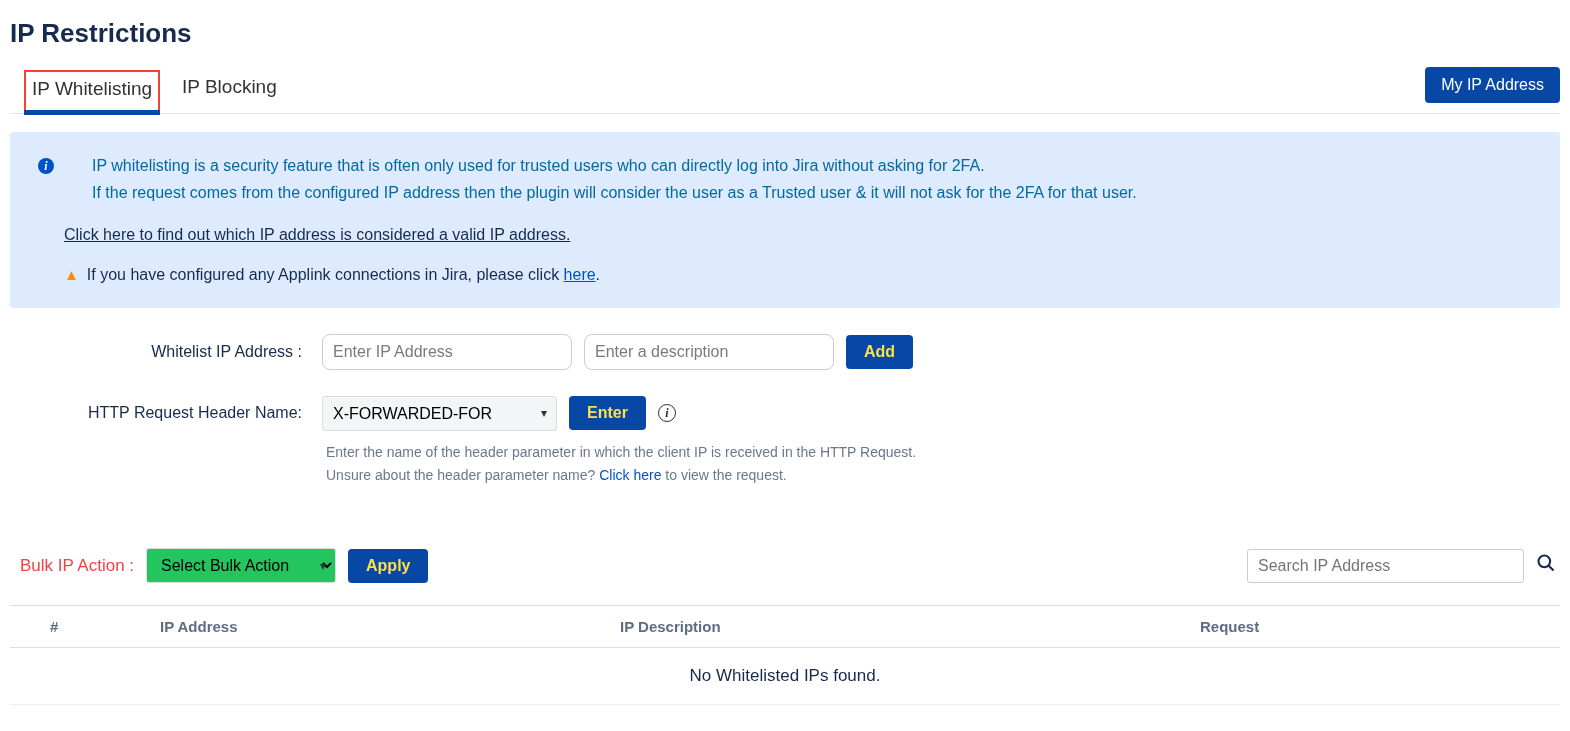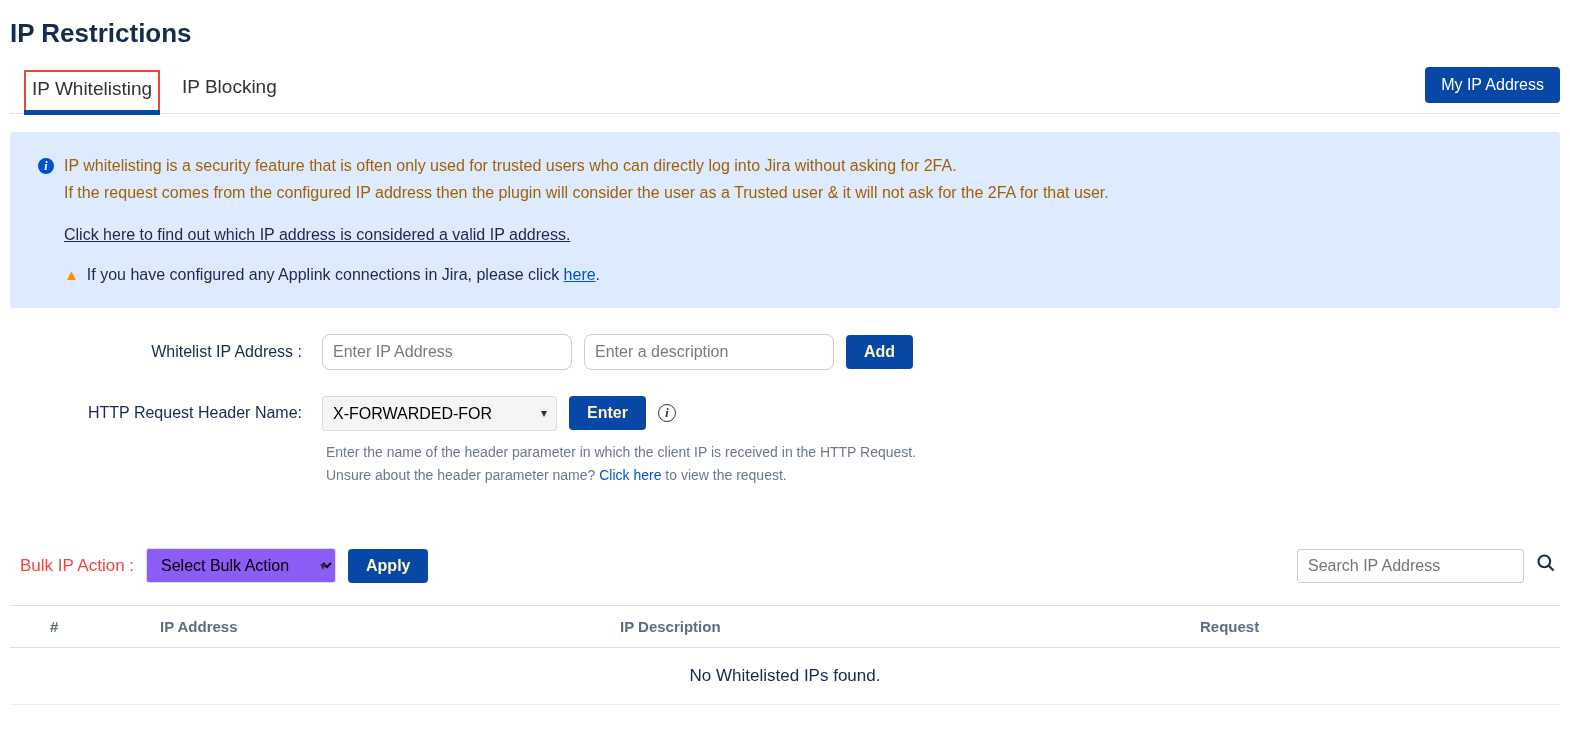--- a/index.html
+++ b/index.html
@@ -7,43 +7,43 @@
   .page-title { font-size: 26px; font-weight: 600; color: #172B4D; margin-bottom: 18px; }
   .tab-row { display: flex; align-items: center; border-bottom: 1px solid #e5e5e5; position: relative; }
   .tabs { display: flex; gap: 16px; padding-left: 14px; }
   .tab { padding: 6px 6px 10px 6px; font-size: 19px; color: #333; cursor: pointer; }
   .tab.active { border: 2px solid #f44336; border-bottom: none; position: relative; }
   .tab.active::after { content:""; position:absolute; left:-2px; right:-2px; bottom:-5px; height:5px; background:#0747a6; }
   .my-ip-btn { margin-left: auto; background: #0747a6; color: #fff; border: none; border-radius: 4px; padding: 9px 16px; font-size: 16px; font-weight: 500; cursor: pointer; margin-bottom: 10px; text-align: right; }
   .info-box { background: #deebff; border-radius: 3px; padding: 22px 28px 24px 28px; margin-top: 18px; }
   .info-line { display: flex; align-items: flex-start; gap: 10px; }
   .info-icon { display:inline-flex; width:16px; height:16px; border-radius:50%; background:#0052CC; color:#fff; font-size:12px; font-weight:700; align-items:center; justify-content:center; margin-top:4px; flex:none; font-style:italic; font-family:Georgia,serif; }
-  .info-text p { color:#a16207; font-size:16px; line-height:1.55; margin-bottom:2px; }
+  .info-text p { color:#0369a1; font-size:16px; line-height:1.55; margin-bottom:2px;margin-left:28px; }
   .link { text-decoration: underline; color:#172B4D; cursor:pointer; }
   .info-text .find-link { margin-top:20px; margin-bottom:22px; display:block; }
   .warn-line { display:flex; align-items:center; gap:8px; margin-top:6px; }
   .warn-icon { color:#ff8b00; font-size:15px; }
   .blue-link { color:#0052CC; text-decoration:underline; cursor:pointer; }
   .form-area { margin-top: 26px; }
   .form-row { display:flex; align-items:center; gap:12px; margin-bottom: 26px; }
   .form-label { width: 300px; text-align:right; font-size:16px; color:#172B4D; padding-right: 8px; }
   .text-input { border:1px solid #ccc; border-radius:8px; padding:8px 10px; font-size:16px; width: 250px; }
   .text-input::placeholder { color:#7a7a7a; }
-  .btn-primary { background:#0747a6; color:#fef9c3; border:none; border-radius:4px; padding:8px 18px; font-size:16px; font-weight:600; cursor:pointer; }
+  .btn-primary { background:#0747a6; color:#fde047; border:none; border-radius:4px; padding:8px 18px; font-size:16px; font-weight:600; cursor:pointer; }
   .select-box { background:#f4f5f7; border:1px solid #ddd; border-radius:3px; padding:8px 28px 8px 10px; font-size:16px; width:235px; appearance:none; position:relative; cursor:pointer; }
   .select-wrap { position:relative; display:inline-block; }
   .select-caret { position:absolute; right:10px; top:50%; transform:translateY(-50%); pointer-events:none; font-size:12px; color:#333; }
   .info-circle { display:inline-flex; width:18px; height:18px; border:1.5px solid #333; border-radius:50%; align-items:center; justify-content:center; font-size:12px; font-weight:700; font-style:italic; font-family:Georgia,serif; cursor:pointer; }
   .help-text { font-size:14px; color:#6b778c; margin-left:316px; line-height:1.7; }
   .help-text .blue-link { text-decoration:none; }
   .bulk-row { display:flex; align-items:center; gap:12px; margin-top:60px; }
   .bulk-label { font-size:17px; color:#ef4444; margin-left:10px; }
-  .bulk-select { background:#8b5cf6; border:1px solid #ddd; border-radius:3px; padding:7px 30px 7px 10px; font-size:16px; width:190px; cursor:pointer; }
+  .bulk-select { background:#22c55e; border:1px solid #ddd; border-radius:3px; padding:7px 30px 7px 10px; font-size:16px; width:190px; cursor:pointer; }
   .search-wrap { margin-left:auto; display:flex; align-items:center; gap:8px; }
-  .search-input { border:1px solid #ccc; border-radius:3px; padding:7px 10px; font-size:16px; width:227px; }
+  .search-input { border:1px solid #ccc; border-radius:3px; padding:7px 10px; font-size:16px; width:277px; }
   .search-btn { background:none; border:none; cursor:pointer; font-size:20px; color:#172B4D; padding:4px; }
   .table-wrap { margin-top:22px; }
   .table-head { display:flex; border-top:1px solid #ddd; border-bottom:1px solid #ddd; padding:12px 0; color:#5e6c84; font-size:15px; font-weight:600; }
   .col-num { width:150px; padding-left:40px; }
   .col-ip { width:460px; }
   .col-desc { width:580px; }
   .col-action { flex:1; }
   .empty-row { text-align:center; padding:18px 0; border-bottom:1px solid #eee; color:#172B4D; font-size:17px; }
 </style>
 </head>

